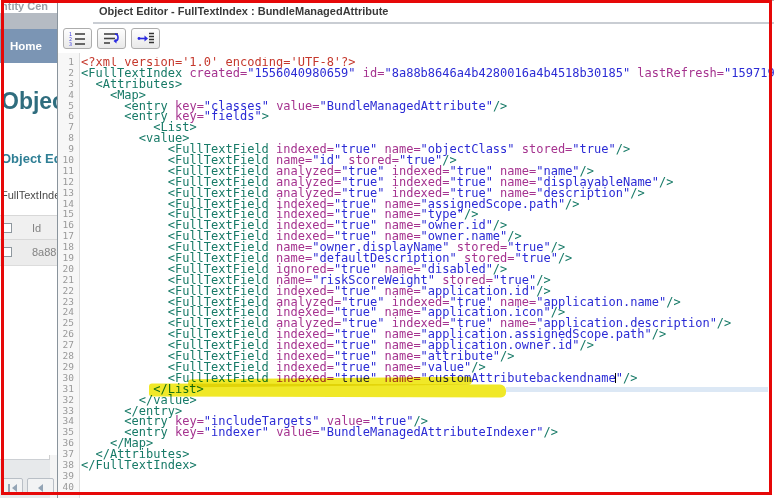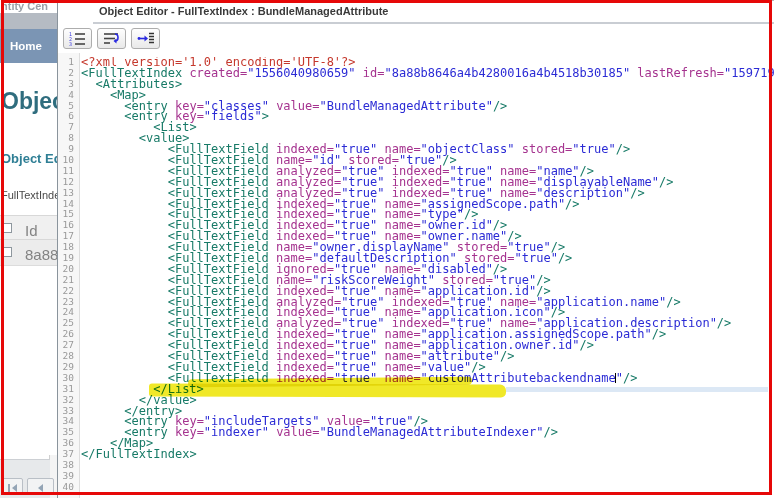--- a/index.html
+++ b/index.html
@@ -19,21 +19,21 @@
   .bg-subheading{position:absolute;left:1px;top:151px;width:56px;color:#2f7f95;font-size:13px;
                  font-weight:bold;white-space:nowrap;overflow:hidden;}
   .bg-tabtext{position:absolute;left:1px;top:189px;width:56px;color:#4a4a4a;font-size:11px;
               white-space:nowrap;overflow:hidden;}
   .grid-header{position:absolute;left:0;top:215px;width:57px;height:25px;background:#f0f0f0;
                border-top:1px solid #d8d8d8;border-bottom:1px solid #d8d8d8;box-sizing:border-box;}
   .grid-row{position:absolute;left:0;top:240px;width:57px;height:26px;background:#ececec;
             border-bottom:1px solid #dcdcdc;box-sizing:border-box;padding-left:12px;}
   .cb{position:absolute;left:2px;top:7px;width:10px;height:10px;background:#fff;
       border:1px solid #8e979e;box-sizing:border-box;}
-  .grid-label{position:absolute;left:25px;top:6px;font-size:15px;color:#838383;white-space:nowrap;}
+  .grid-label{position:absolute;left:32px;top:6px;font-size:11px;color:#838383;white-space:nowrap;}
   .bg-scroll{position:absolute;left:49px;top:455px;width:8px;height:43px;background:#f4f4f4;
              border-left:1px solid #d0d0d0;box-sizing:border-box;}
   .bg-footer{position:absolute;left:0;top:459px;width:50px;height:39px;background:#e7e9eb;
              border-top:1px solid #cdd0d4;box-sizing:border-box;}
   .pager-btn{position:absolute;top:18px;height:17px;background:#f2f3f4;border:1px solid #b9bfc6;
              border-radius:2px;box-sizing:border-box;cursor:pointer;}
   .pager-btn .tri{position:absolute;top:4.5px;width:0;height:0;border-top:4px solid transparent;
                   border-bottom:4px solid transparent;border-right:5px solid #93a4b5;}
   .pager-btn .bar{position:absolute;top:4.5px;width:2px;height:8px;background:#93a4b5;}
 
@@ -218,20 +218,21 @@
           <div class="cl"><span class="tk-plain">            </span><span class="tk-tag">&lt;FullTextField</span><span class="tk-plain"> </span><span class="tk-attr">indexed=</span><span class="tk-str">"true"</span><span class="tk-plain"> </span><span class="tk-attr">name=</span><span class="tk-str">"application.owner.id"</span><span class="tk-tag">/&gt;</span></div>
           <div class="cl"><span class="tk-plain">            </span><span class="tk-tag">&lt;FullTextField</span><span class="tk-plain"> </span><span class="tk-attr">indexed=</span><span class="tk-str">"true"</span><span class="tk-plain"> </span><span class="tk-attr">name=</span><span class="tk-str">"attribute"</span><span class="tk-tag">/&gt;</span></div>
           <div class="cl"><span class="tk-plain">            </span><span class="tk-tag">&lt;FullTextField</span><span class="tk-plain"> </span><span class="tk-attr">indexed=</span><span class="tk-str">"true"</span><span class="tk-plain"> </span><span class="tk-attr">name=</span><span class="tk-str">"value"</span><span class="tk-tag">/&gt;</span></div>
           <div class="cl"><span class="tk-plain">            </span><span class="tk-tag">&lt;FullTextField</span><span class="tk-plain"> </span><span class="tk-attr">indexed=</span><span class="tk-str">"true"</span><span class="tk-plain"> </span><span class="tk-attr">name=</span><span class="tk-str">"customAttributebackendname<i class="cursor"></i>"</span><span class="tk-tag">/&gt;</span></div>
           <div class="cl"><span class="tk-plain">          </span><span class="tk-tag">&lt;/List</span><span class="tk-tag">&gt;</span></div>
           <div class="cl"><span class="tk-plain">        </span><span class="tk-tag">&lt;/value</span><span class="tk-tag">&gt;</span></div>
           <div class="cl"><span class="tk-plain">      </span><span class="tk-tag">&lt;/entry</span><span class="tk-tag">&gt;</span></div>
           <div class="cl"><span class="tk-plain">      </span><span class="tk-tag">&lt;entry</span><span class="tk-plain"> </span><span class="tk-attr">key=</span><span class="tk-str">"includeTargets"</span><span class="tk-plain"> </span><span class="tk-attr">value=</span><span class="tk-str">"true"</span><span class="tk-tag">/&gt;</span></div>
           <div class="cl"><span class="tk-plain">      </span><span class="tk-tag">&lt;entry</span><span class="tk-plain"> </span><span class="tk-attr">key=</span><span class="tk-str">"indexer"</span><span class="tk-plain"> </span><span class="tk-attr">value=</span><span class="tk-str">"BundleManagedAttributeIndexer"</span><span class="tk-tag">/&gt;</span></div>
           <div class="cl"><span class="tk-plain">    </span><span class="tk-tag">&lt;/Map</span><span class="tk-tag">&gt;</span></div>
+          <div class="cl"><span class="tk-plain">  </span><span class="tk-tag">&lt;/Attributes</span><span class="tk-tag">&gt;</span></div>
           <div class="cl"><span class="tk-tag">&lt;/FullTextIndex</span><span class="tk-tag">&gt;</span></div>
           <div class="cl">&nbsp;</div>
         </div>
       <div class="marker marker-a"></div>
       <div class="marker marker-b"></div>
       <div class="blue-line"></div>
     </div>
   </div>
 
   <div class="frame"></div>

